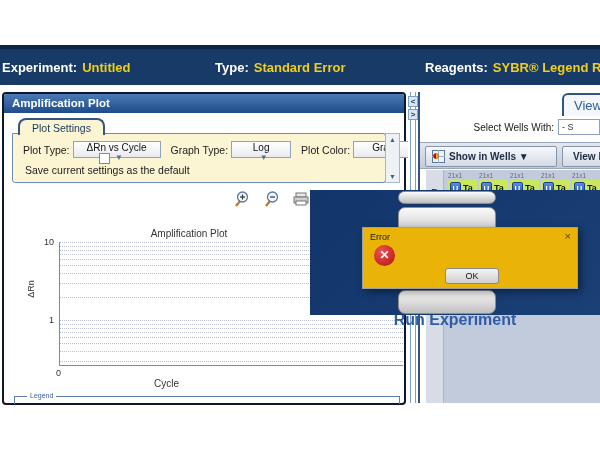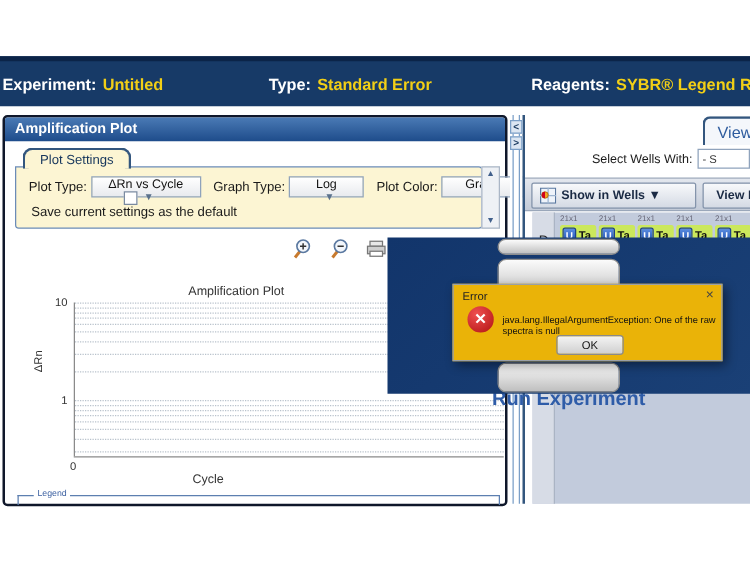--- a/index.html
+++ b/index.html
@@ -417,17 +417,16 @@
     <div class="grey-btn" style="top:1px; height:13px;"></div>
     <div class="grey-btn" style="top:17px; height:32px;"></div>
     <div class="grey-btn" style="top:100px; height:24px;"></div>
   </div>
   <div id="run-exp-label">Run Experiment</div>
 
   <div id="error-dialog">
     <div id="dlg-title">Error</div>
     <div id="dlg-close">×</div>
     <div id="dlg-icon">✕</div>
-    <div id="dlg-msg">java.lang.IllegalArgumentException: One of the raw spectra is null</div>
     <div id="dlg-ok">OK</div>
   </div>
 
 </div>
 
 </body></html>

